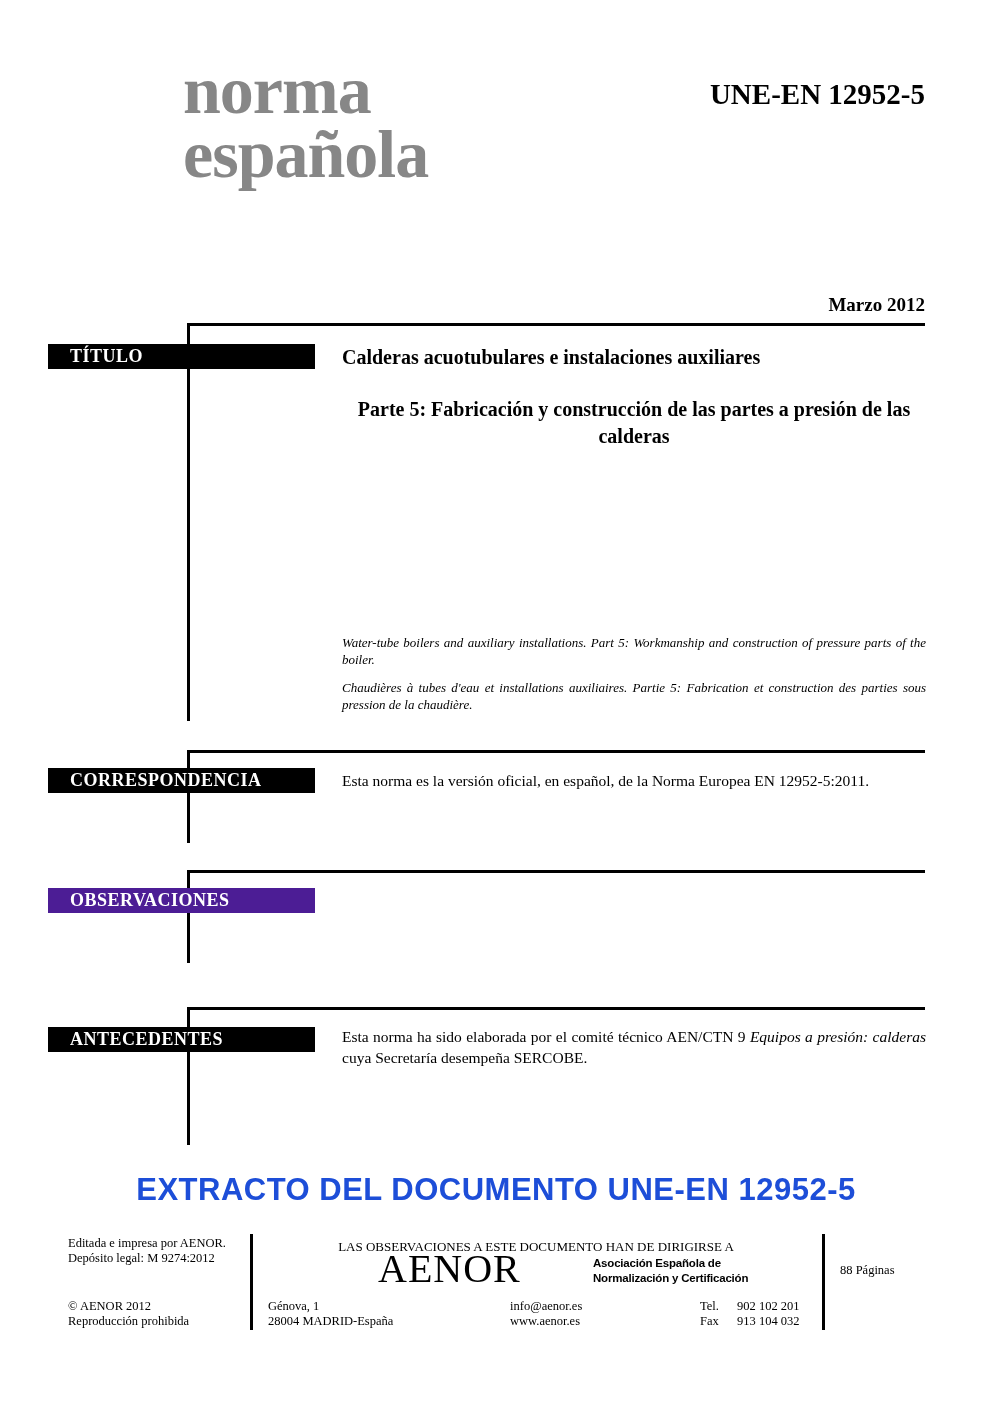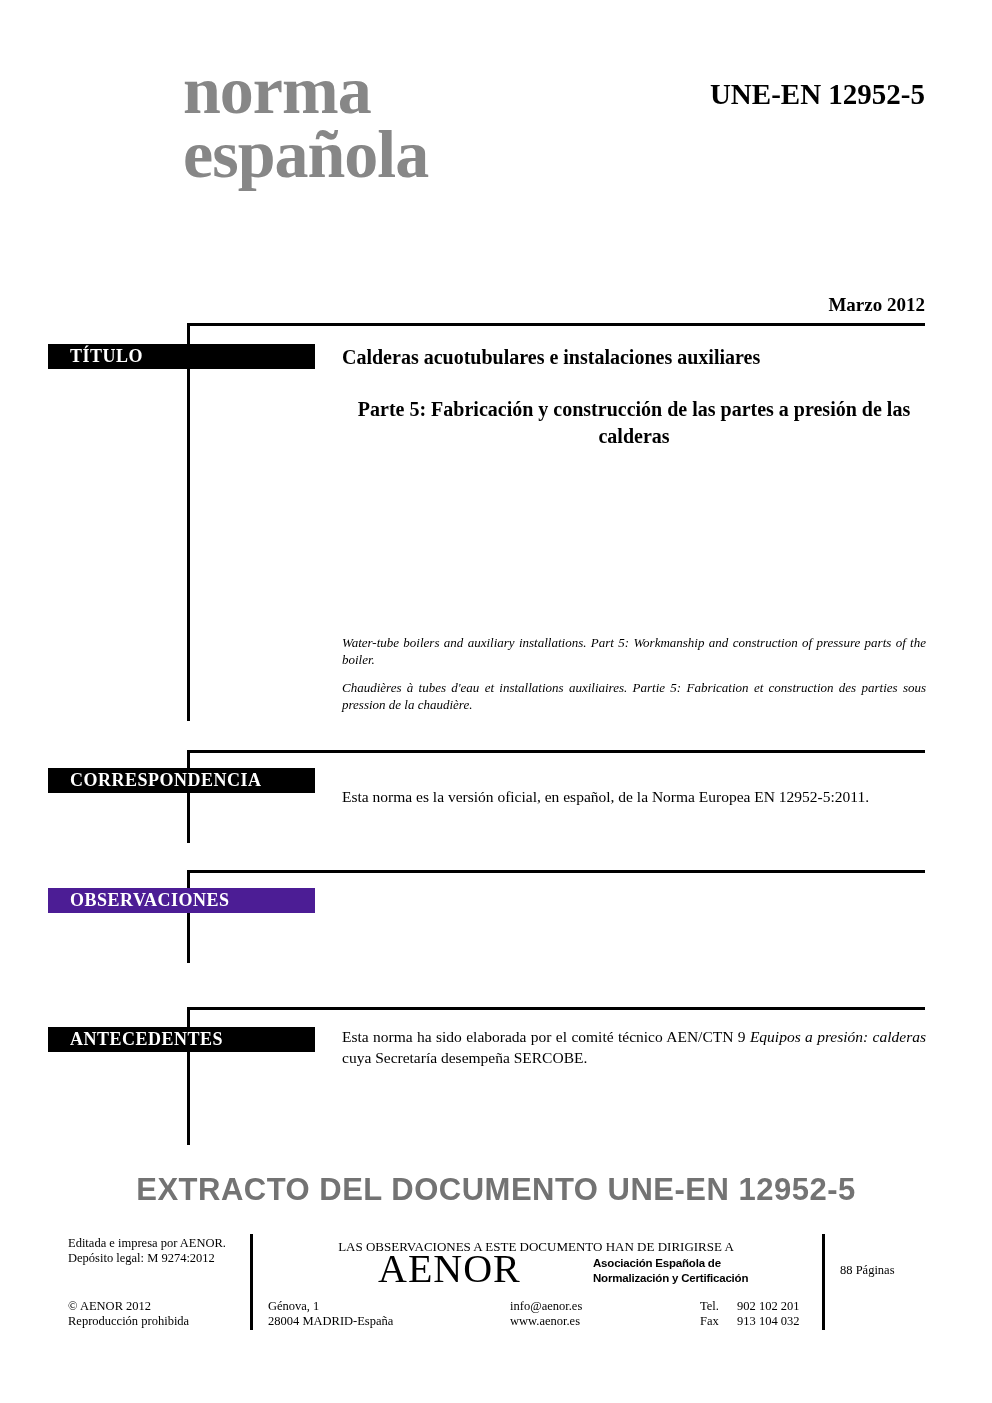--- a/index.html
+++ b/index.html
@@ -65,38 +65,38 @@
   <div class="abs content title-line" style="top:344px;">Calderas acuotubulares e instalaciones auxiliares</div>
   <div class="abs content title-line" style="top:396px;text-align:center;">Parte 5: Fabricación y construcción de las partes a presión de las calderas</div>
   <div class="abs content italic-text" style="top:634px;">Water-tube boilers and auxiliary installations. Part 5: Workmanship and construction of pressure parts of the boiler.</div>
   <div class="abs content italic-text" style="top:679px;">Chaudières à tubes d'eau et installations auxiliaires. Partie 5: Fabrication et construction des parties sous pression de la chaudière.</div>
 
   <div class="abs hrule" style="top:750px;"></div>
   <div class="abs vline" style="top:750px;height:93px;"></div>
   <div class="abs bar" style="top: 768px; background: rgb(0, 0, 0);">
     <span>CORRESPONDENCIA</span>
   </div>
-  <div class="abs content body-text" style="top:770px;margin-top:16px;">Esta norma es la versión oficial, en español, de la Norma Europea EN 12952-5:2011.</div>
+  <div class="abs content body-text" style="top:770px;">Esta norma es la versión oficial, en español, de la Norma Europea EN 12952-5:2011.</div>
 
   <div class="abs hrule" style="top:870px;"></div>
   <div class="abs vline" style="top:870px;height:93px;"></div>
   <div class="abs bar" style="top: 888px; background: #4c1d95;">
     <span>OBSERVACIONES</span>
   </div>
 
   <div class="abs hrule" style="top:1007px;"></div>
   <div class="abs vline" style="top:1007px;height:138px;"></div>
   <div class="abs bar" style="top: 1027px; background: rgb(0, 0, 0);">
     <span>ANTECEDENTES</span>
   </div>
   <div class="abs content body-text just" style="top:1026px;">
     <span>Esta norma ha sido elaborada por el comité técnico AEN/CTN 9 </span><span class="it">Equipos a presión: calderas</span><span> cuya Secretaría desempeña SERCOBE.</span>
   </div>
 
-  <div class="abs extracto" style="color: #737373;">EXTRACTO DEL DOCUMENTO UNE-EN 12952-5</div>
+  <div class="abs extracto" style="color: #1d4ed8;">EXTRACTO DEL DOCUMENTO UNE-EN 12952-5</div>
 
   <div class="abs fv" style="left:250px;"></div>
   <div class="abs fv" style="left:822px;"></div>
 
   <div class="abs f-small" style="left:68px;top:1236px;">
     <div>Editada e impresa por AENOR.</div>
     <div>Depósito legal: M 9274:2012</div>
   </div>
 
   <div class="abs f-small" style="left:68px;top:1299px;">

